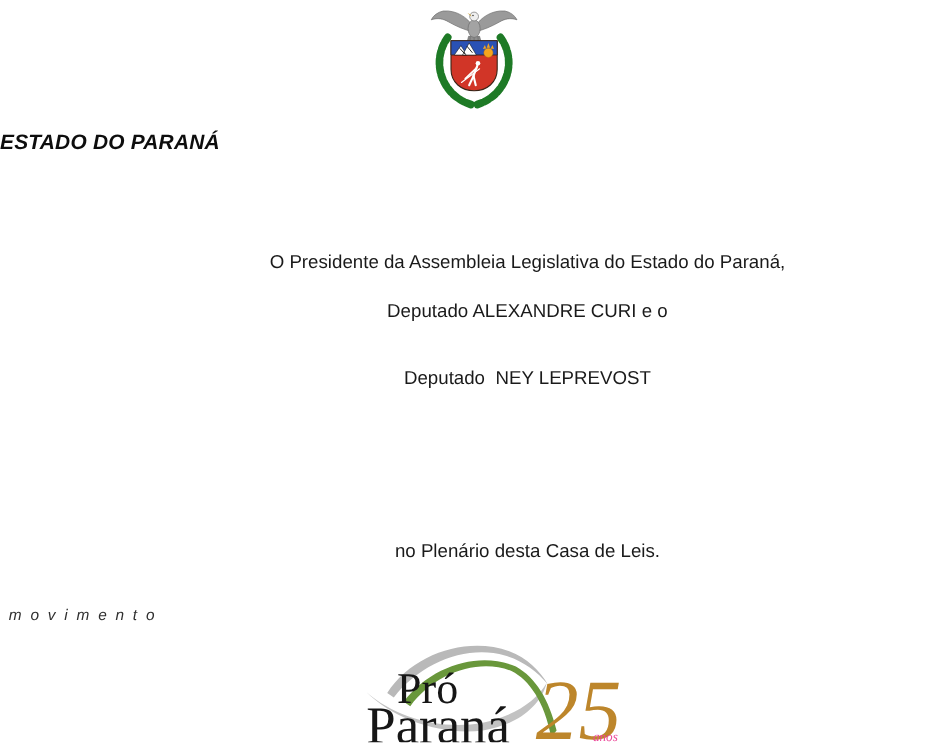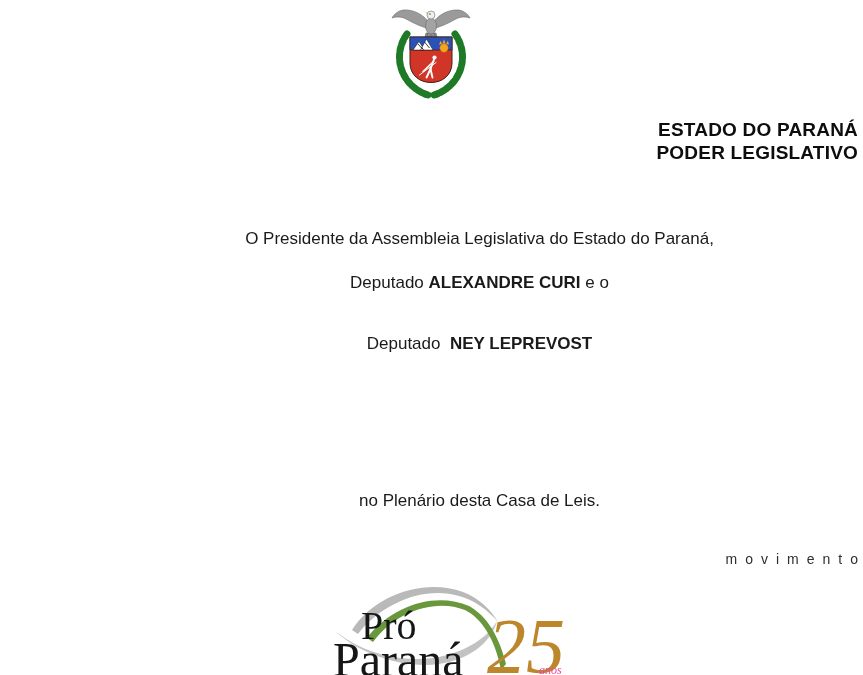--- a/index.html
+++ b/index.html
@@ -5,35 +5,35 @@
   html,body{margin:0;padding:0;background:#ffffff;}
   #page{
     position:relative;
     width:863px;height:675px;
     background:#ffffff;
     overflow:hidden;
     font-family:"Liberation Sans", sans-serif;
     color:#111;
   }
   .abs{position:absolute;}
-  .centered{left:0;width:858px;text-align:right;}
+  .centered{left:0;width:858px;text-align:left;font-style:italic;}
   
   .doc-title{
     top:118px;
     font-size:19px;font-weight:bold;line-height:23px;
     color:#0d0d0d;letter-spacing:0.2px;
   }
   
   .line{
     left:0;width:863px;text-align:center;
     font-size:17px;line-height:20px;color:#1a1a1a;
     white-space:pre-wrap;
     padding-left:48px;
   }
-  .line b{font-weight:bold;text-align:center;}
+  .line b{font-weight:normal;text-align:center;}
   
   .movement{
     top:551px;
     font-size:14px;line-height:16px;color:#2f2f2f;
     letter-spacing:8px;padding-left:8px;
   }
   .logo-serif{
     font-family:"Liberation Serif", serif;
     color:#161616;line-height:1;
   }
@@ -96,21 +96,20 @@
         <path d="M42.5,57.5 L32,67.5" stroke-width="1.6"></path>
         <path d="M28.5,71 L45,58.5" stroke-width="1"></path>
         <path d="M39.5,65 L35.5,73.5" stroke-width="1.9"></path>
         <path d="M39.5,65 L41.5,73.5" stroke-width="1.9"></path>
       </g>
     </g>
   </svg>
 
   <div class="abs centered doc-title">
     <div>ESTADO DO PARANÁ</div>
-    <div>PODER LEGISLATIVO</div>
   </div>
 
   <div class="abs line" style="top:229px">O Presidente da Assembleia Legislativa do Estado do Paraná,</div>
 
   <div class="abs line" style="top:273px"><span>Deputado </span><b>ALEXANDRE CURI</b><span> e o</span></div>
 
   <div class="abs line" style="top:334px"><span>Deputado  </span><b>NEY LEPREVOST</b><span></span></div>
 
   <div class="abs line" style="top:491px">no Plenário desta Casa de Leis.</div>
 

